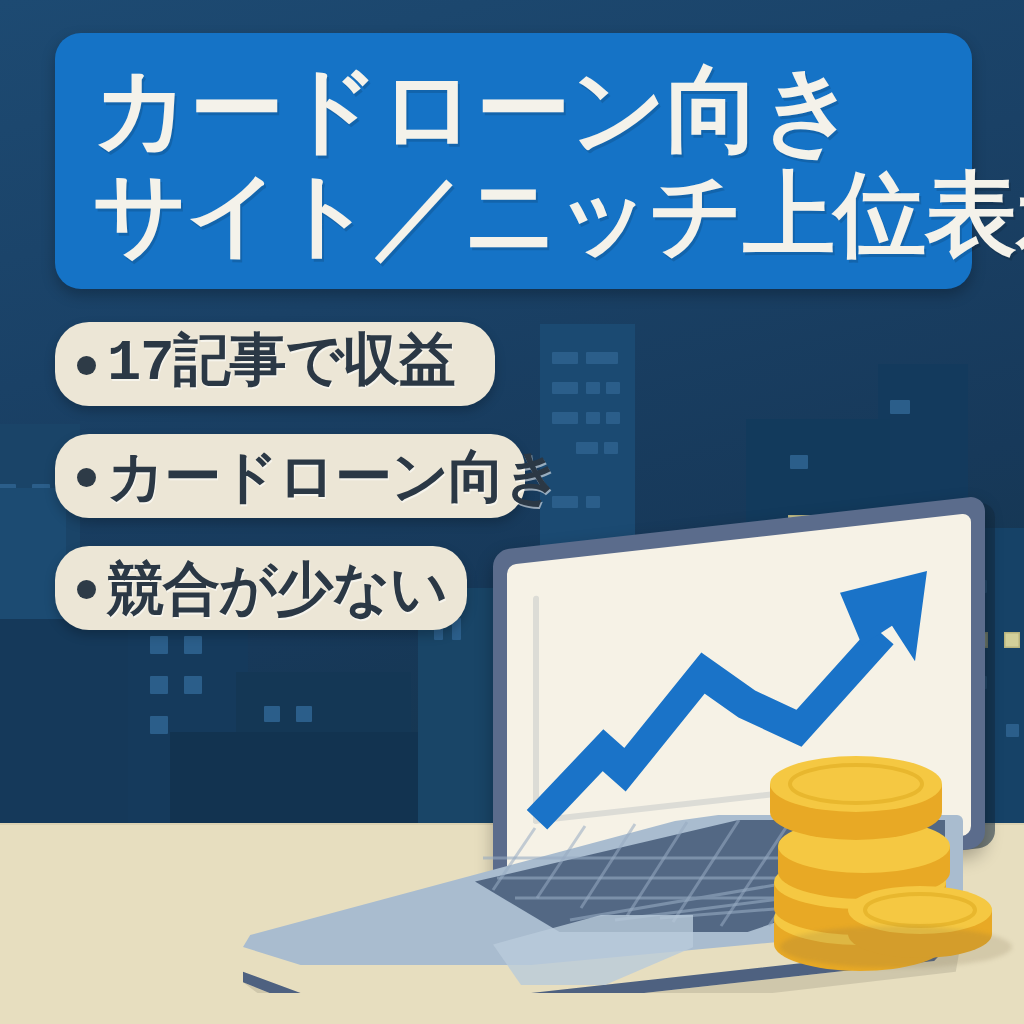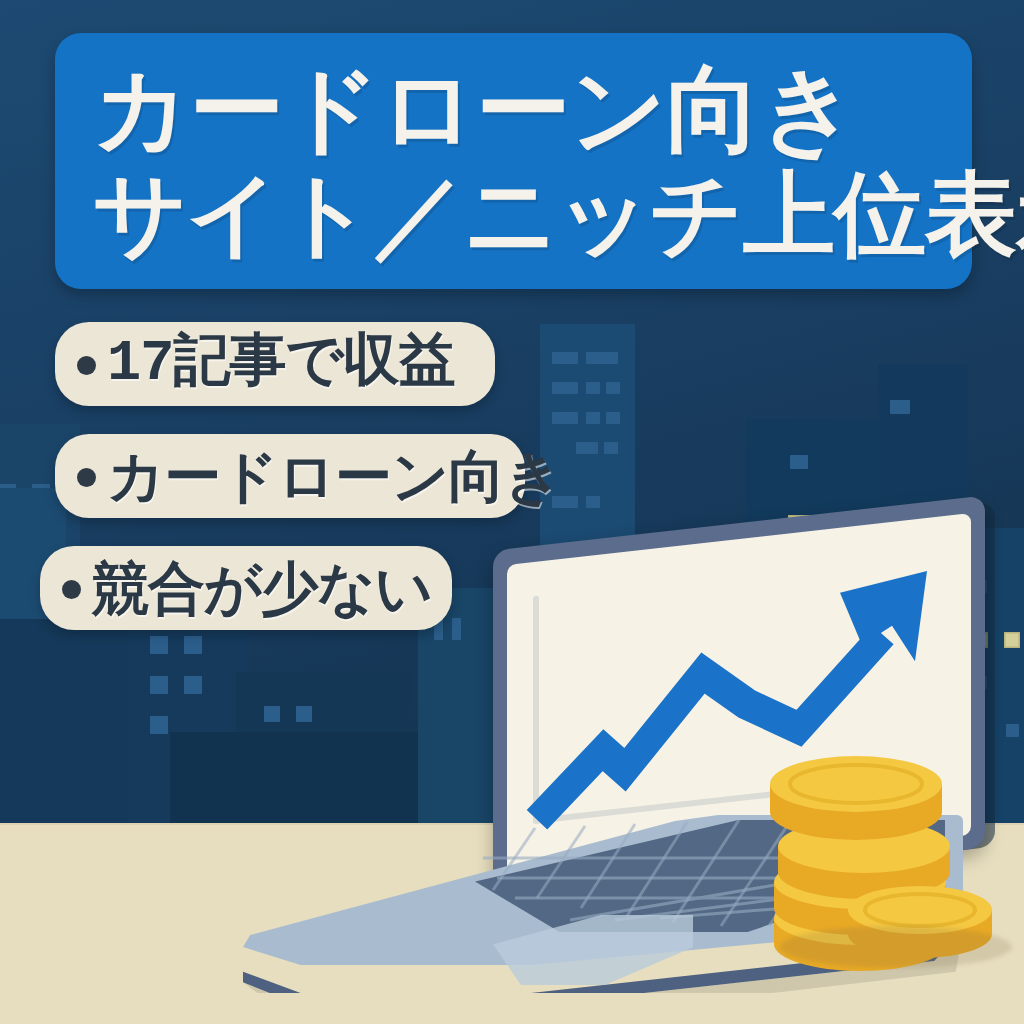--- a/index.html
+++ b/index.html
@@ -57,21 +57,21 @@
     background:#2e3b47;flex:0 0 auto;margin-right:11px;
     margin-top:3px;
   }
   .pill-text{
     color:#2b3845;font-weight:bold;font-size:57px;line-height:60px;
     white-space:nowrap;letter-spacing:-1px;
     text-shadow:1px 2px 0 rgba(255,255,255,.55);
   }
   #pill0{left:55px;top:322px;width:440px;font-family:Liberation Mono, monospace;}
   #pill1{left:55px;top:434px;width:470px;}
-  #pill2{left:40px;top:546px;width:412px;}
+  #pill2{left:55px;top:546px;width:412px;}
   
   .laptop{position:absolute;left:235px;top:515px;width:760px;height:480px;}
   .lid-shadow{
     position:absolute;left:270px;top:14px;width:490px;height:345px;
     background:#142c41;opacity:.55;
     transform:skewY(-6.4deg);border-radius:16px;
   }
   .lid{
     position:absolute;left:258px;top:8px;width:492px;height:352px;
     background:#5b6c8c;border-radius:16px;

